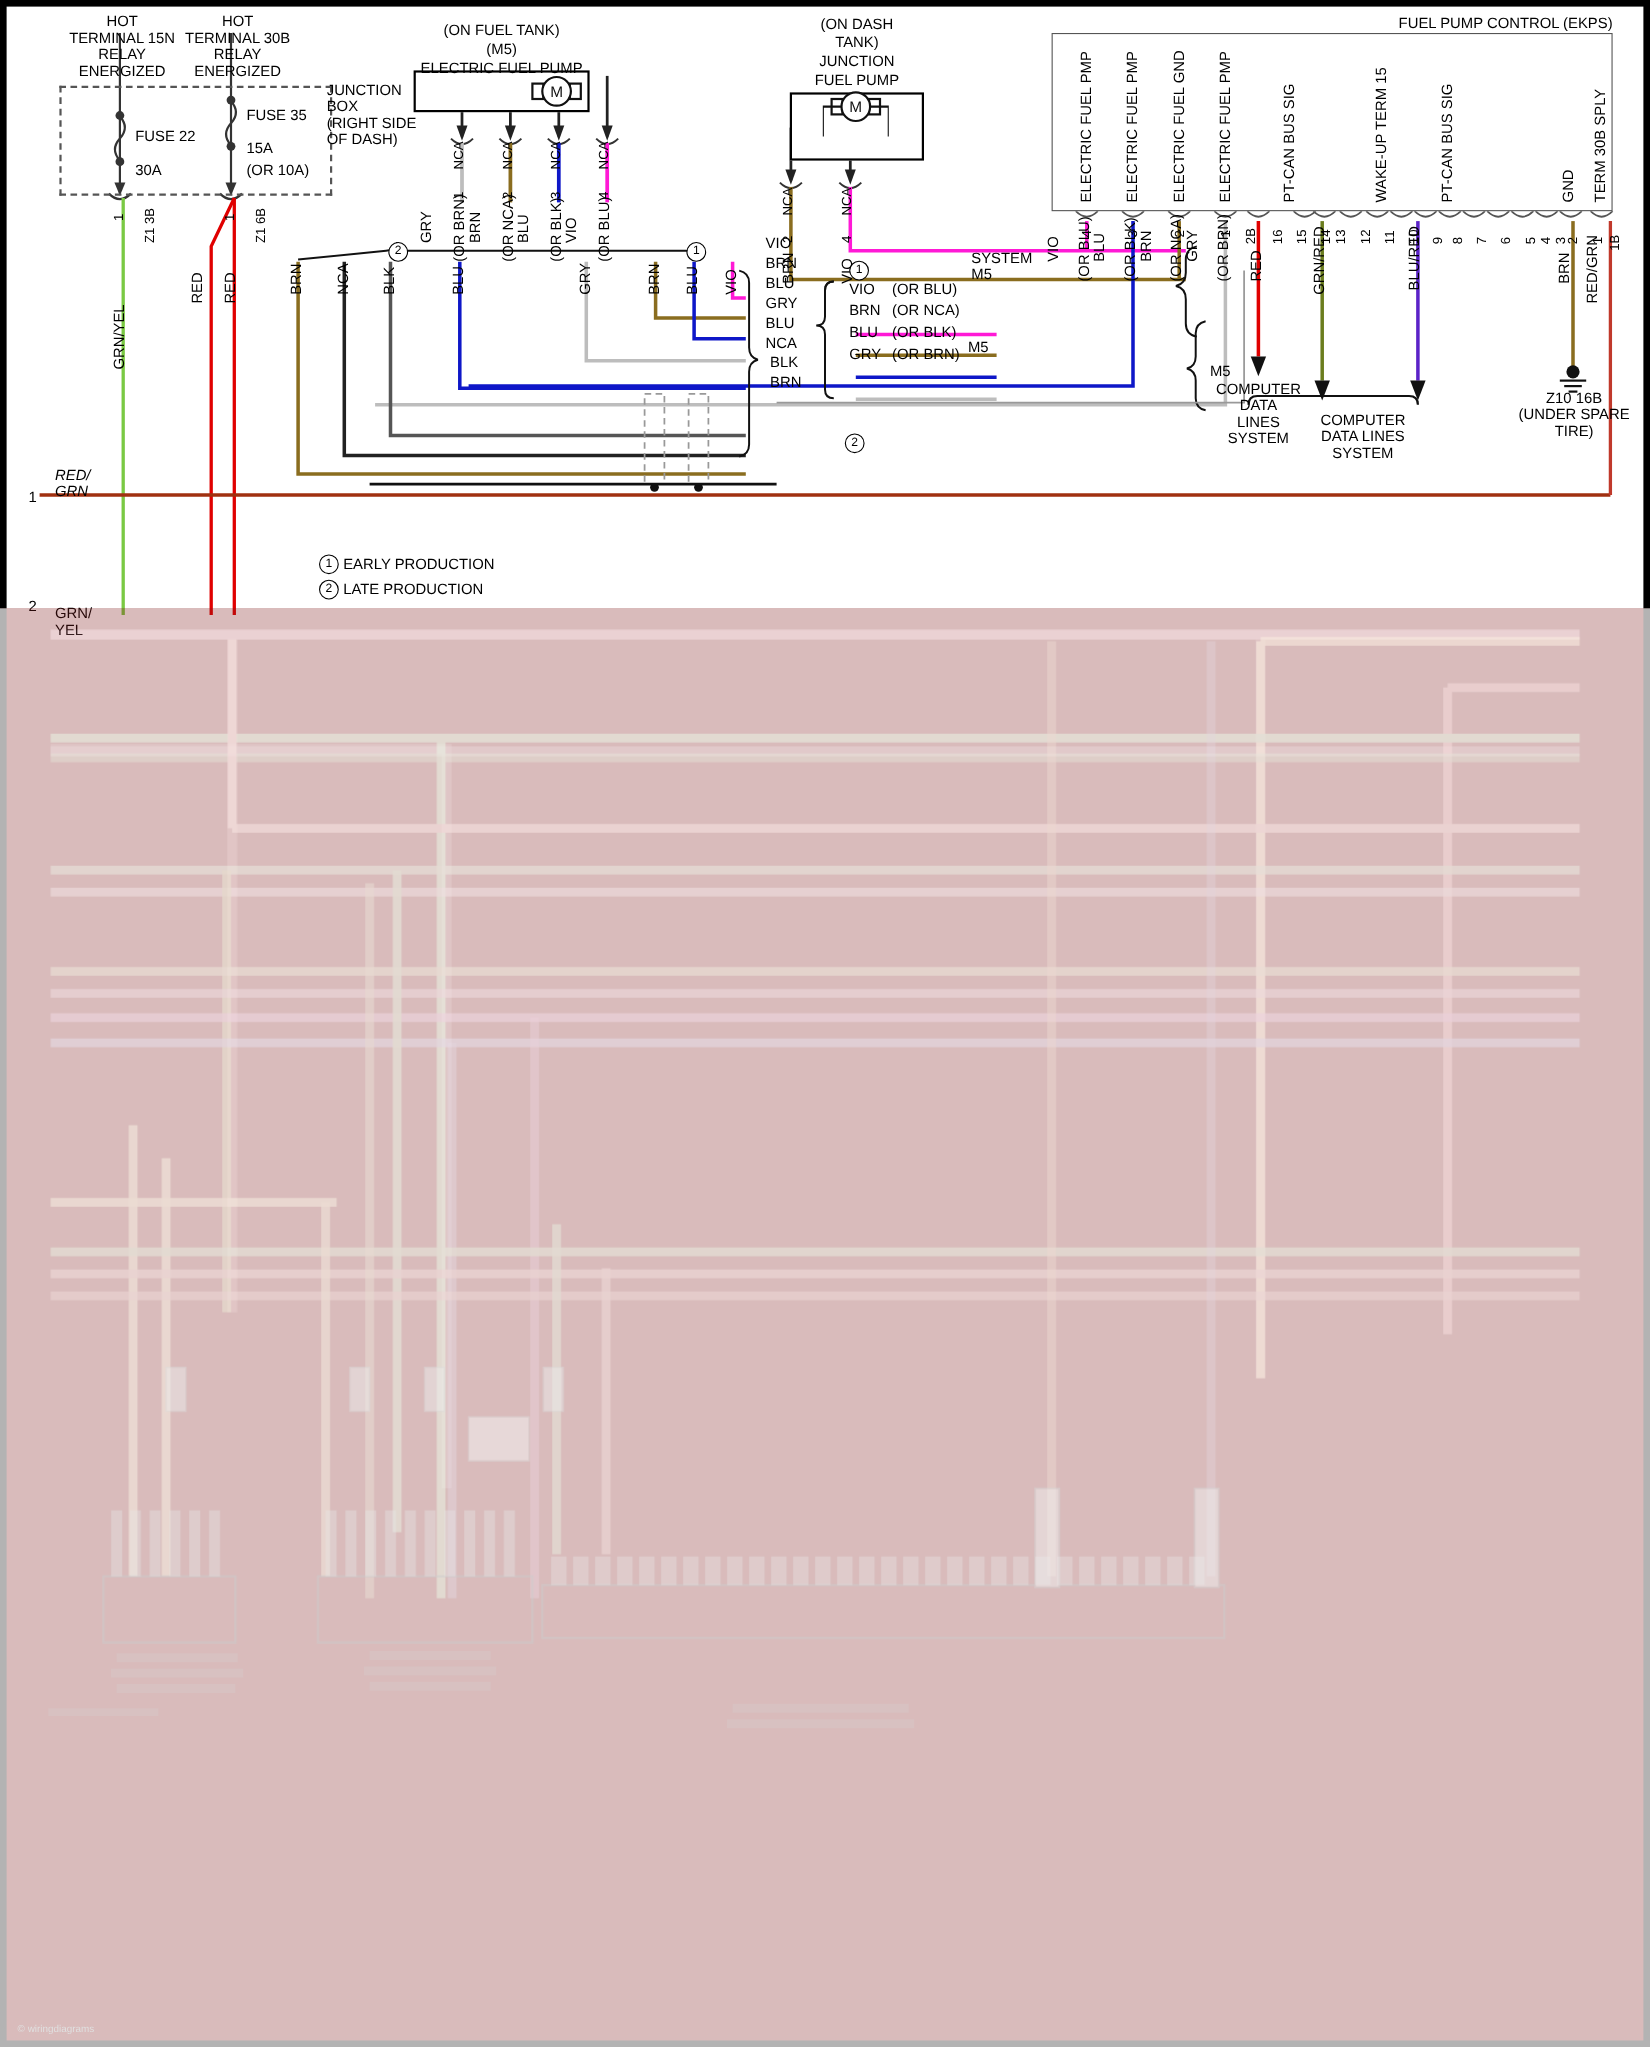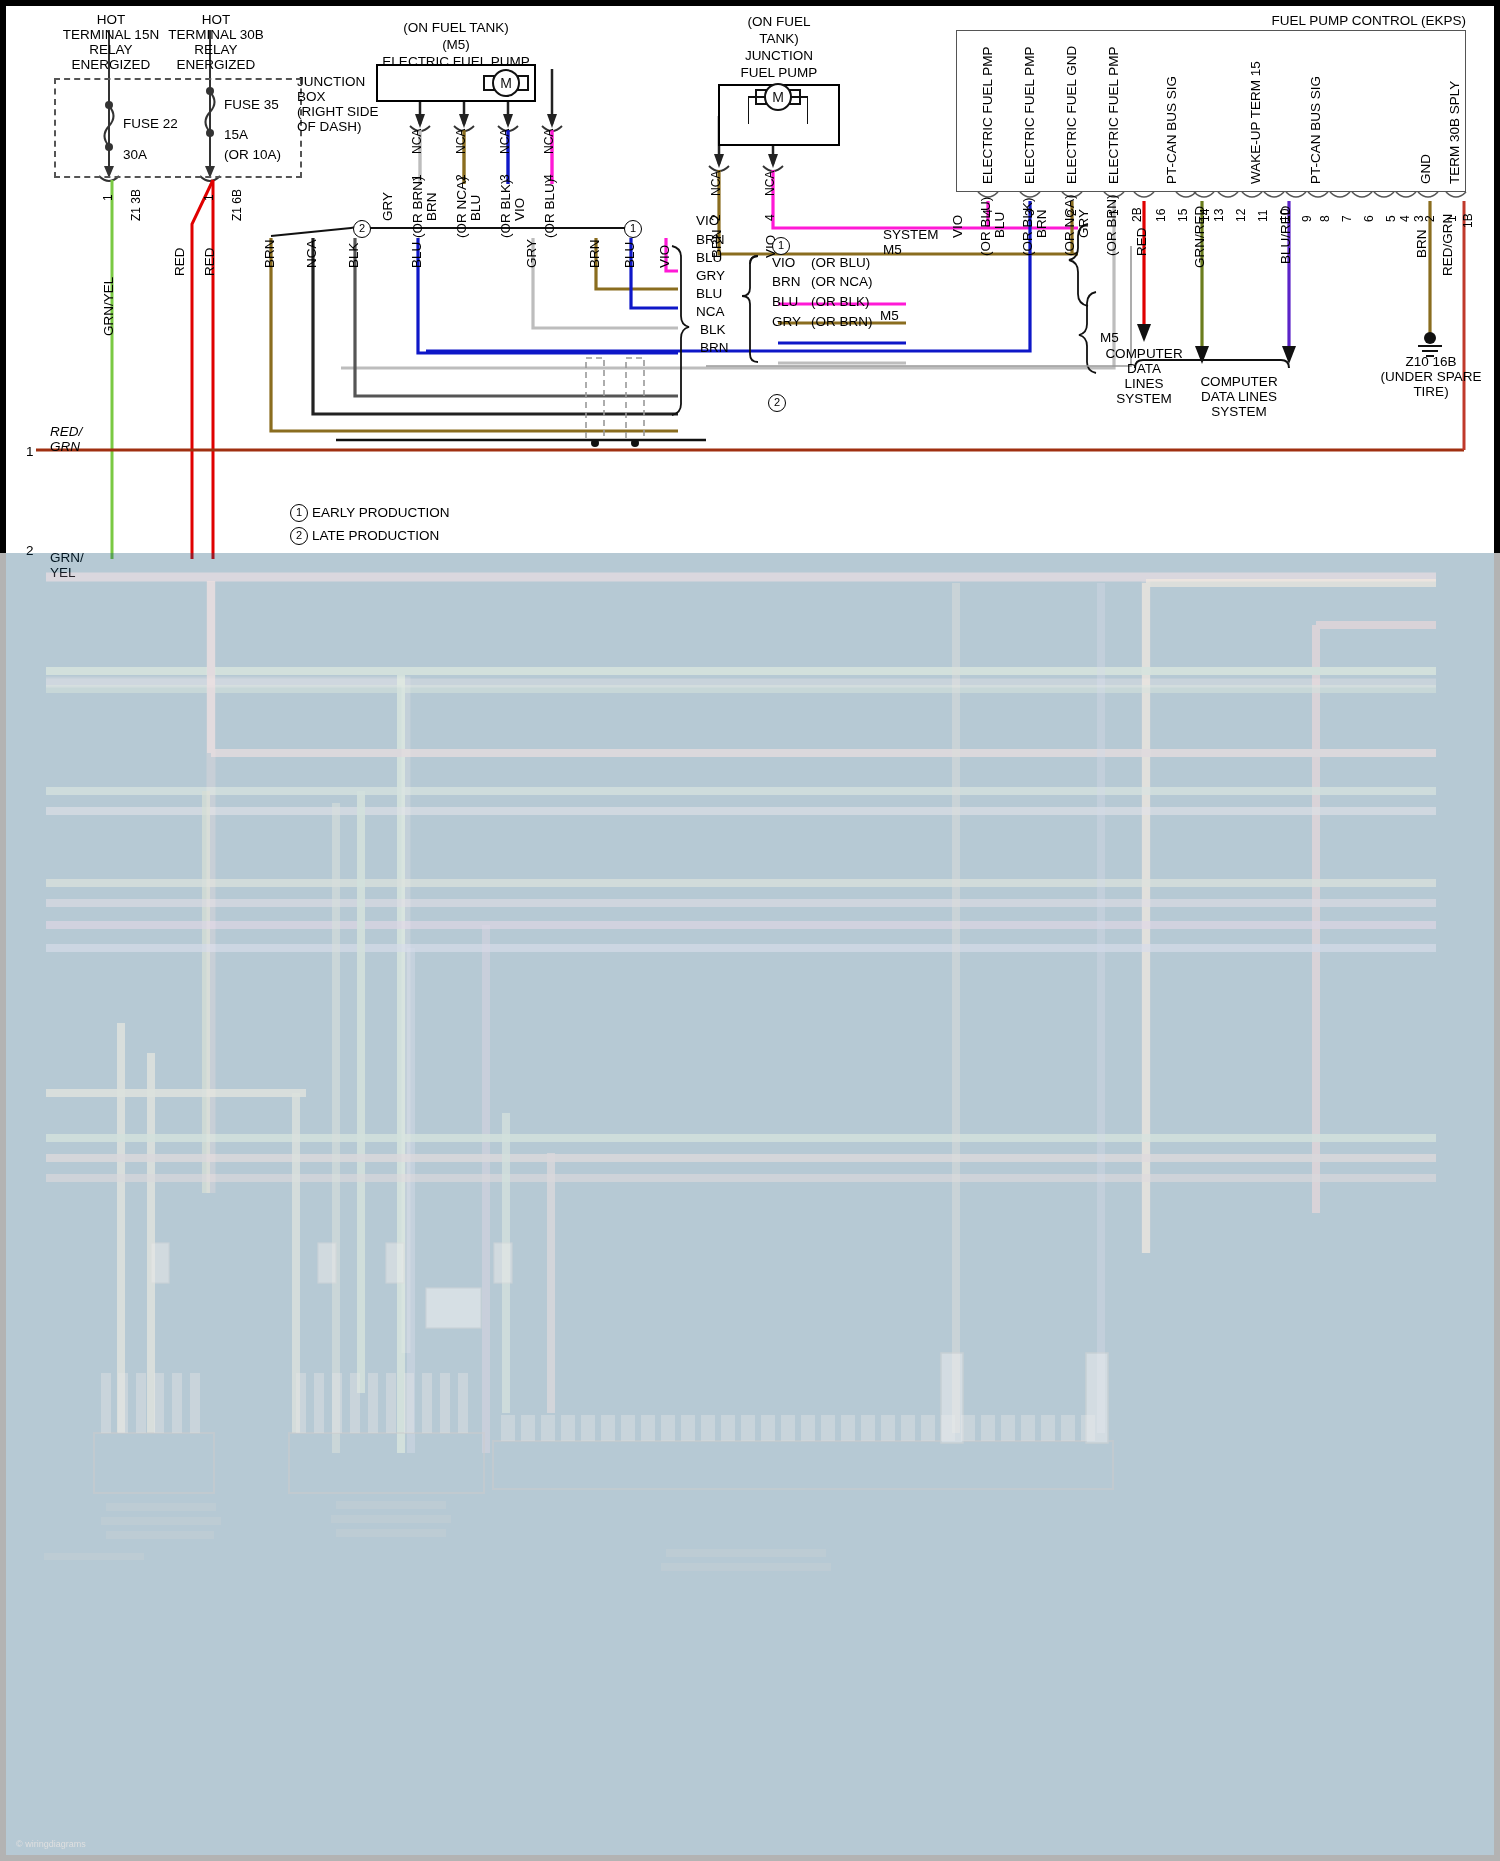--- a/index.html
+++ b/index.html
@@ -4,21 +4,21 @@
 <style>
   html,body{margin:0;padding:0;background:#fff;}
   body{font-family:"Liberation Sans",sans-serif;}
   #page{position:relative;width:1500px;height:1861px;background:#ffffff;overflow:hidden;}
 
   
   #diagram{position:absolute;left:0;top:0;width:1500px;height:553px;background:#fff;
            border-top:6px solid #000;border-left:6px solid #000;border-right:6px solid #000;
            box-sizing:border-box;}
   
-  #faded{position:absolute;left:0;top:553px;width:1500px;height:1308px;background:#0c4a6e;
+  #faded{position:absolute;left:0;top:553px;width:1500px;height:1308px;background:#7f1d1d;
          border-left:6px solid #000;border-right:6px solid #000;border-bottom:6px solid #000;
          box-sizing:border-box;overflow:hidden;opacity:.30;}
 
   .lbl{position:absolute;font-size:13.5px;color:#000;line-height:15px;white-space:pre;}
   .lbl.c{text-align:center;}
   .vlbl{position:absolute;font-size:13.5px;color:#000;white-space:nowrap;
         transform-origin:0 0;transform:rotate(-90deg);}
   .sm{font-size:12px;}
   .box{position:absolute;border:2px solid #000;background:#fff;box-sizing:border-box;}
   .dashbox{position:absolute;border:2px dashed #555;box-sizing:border-box;}
@@ -273,21 +273,21 @@
     <div class="vlbl sm" style="left:492px;top:148px;">NCA</div>
     <div class="vlbl sm" style="left:492px;top:175px;">3</div>
     <div class="vlbl" style="left:462px;top:215px;">BLU</div>
     <div class="vlbl" style="left:492px;top:232px;">(OR BLK)</div>
 
     <div class="vlbl sm" style="left:536px;top:148px;">NCA</div>
     <div class="vlbl sm" style="left:536px;top:175px;">4</div>
     <div class="vlbl" style="left:506px;top:215px;">VIO</div>
     <div class="vlbl" style="left:536px;top:232px;">(OR BLU)</div>
 
-    <div class="lbl c" style="left:693px;top:8px;width:160px;">(ON FUEL</div>
+    <div class="lbl c" style="left:693px;top:8px;width:160px;">(ON DASH</div>
     <div class="lbl c" style="left:693px;top:25px;width:160px;">TANK)</div>
     <div class="lbl c" style="left:693px;top:42px;width:160px;">JUNCTION</div>
     <div class="lbl c" style="left:693px;top:59px;width:160px;">FUEL PUMP</div>
 
     <div class="vlbl sm" style="left:703px;top:190px;">NCA</div>
     <div class="vlbl sm" style="left:703px;top:215px;">2</div>
     <div class="vlbl" style="left:703px;top:252px;">BRN</div>
 
     <div class="vlbl sm" style="left:757px;top:190px;">NCA</div>
     <div class="vlbl sm" style="left:757px;top:215px;">4</div>

